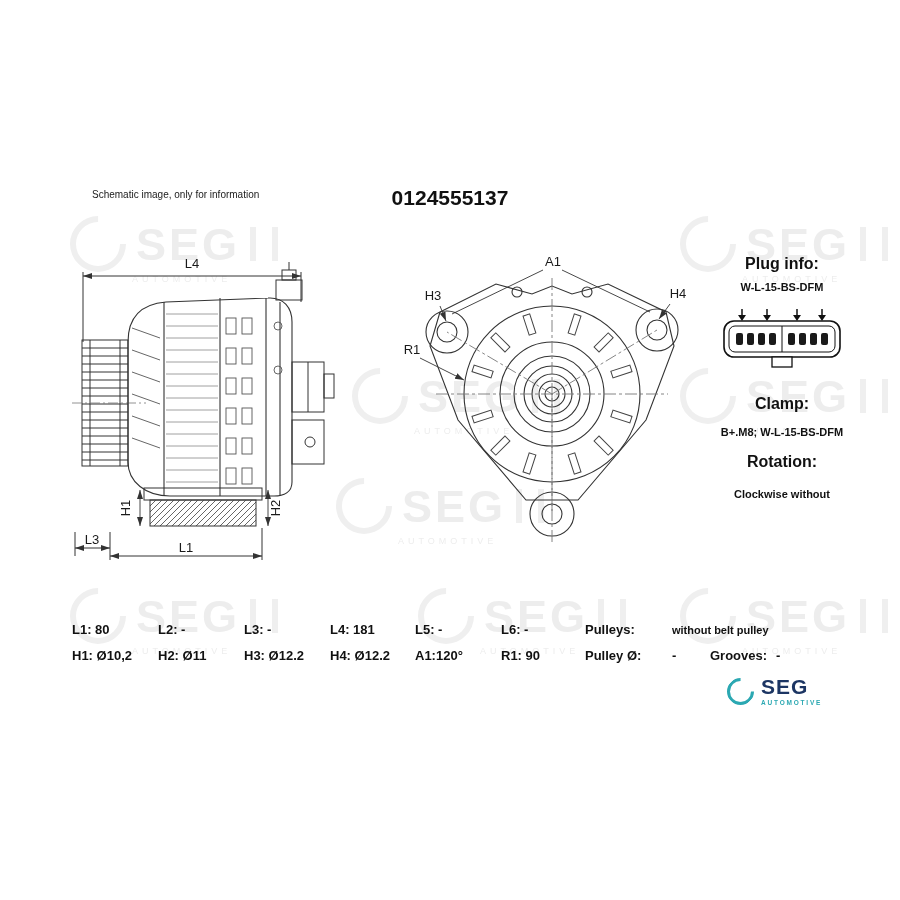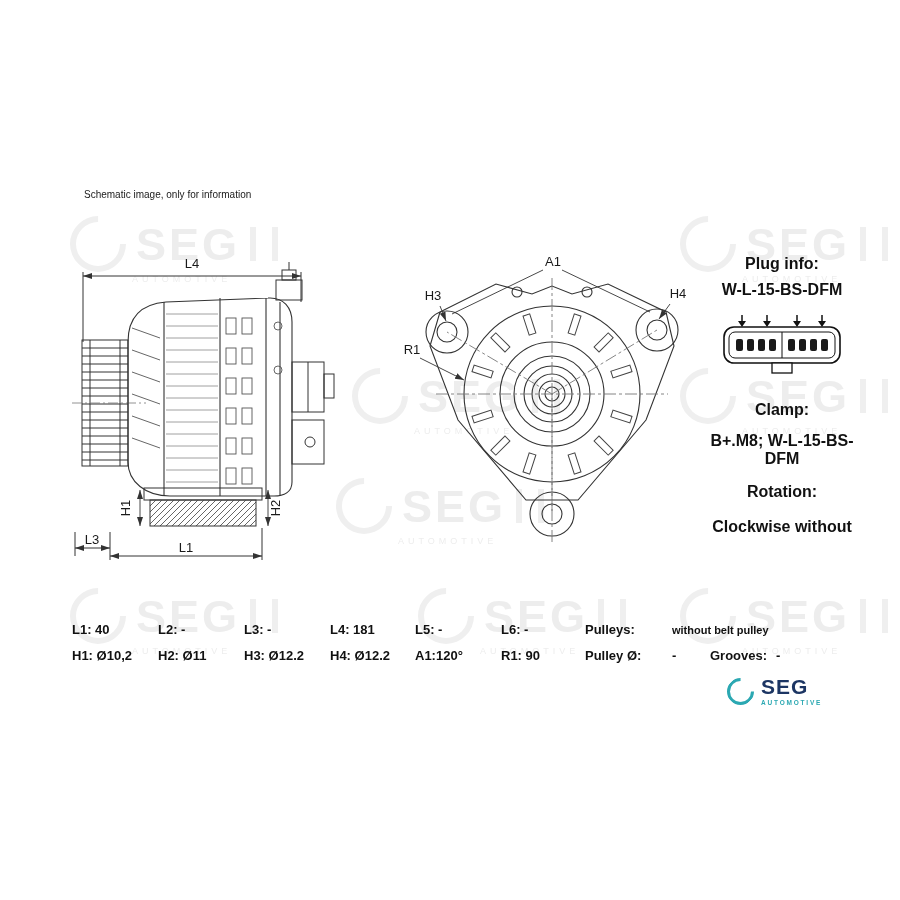--- a/index.html
+++ b/index.html
@@ -9,36 +9,36 @@
   
   .wm{position:absolute;color:#ededed;}
   .wm-row{display:flex;align-items:center;gap:10px;}
   .wm-ring{width:44px;height:44px;border:6px solid #efefef;border-top-color:transparent;
            border-radius:50%;transform:rotate(45deg);flex:0 0 auto;}
   .wm-seg{font-size:45px;font-weight:bold;letter-spacing:3px;color:#ededed;line-height:1;}
   .wm-bars{width:16px;height:34px;border-left:6px solid #efefef;border-right:6px solid #efefef;}
   .wm-sub{font-size:9px;letter-spacing:4px;color:#ededed;margin:2px 0 0 62px;}
 
   
-  .disclaimer{position:absolute;left:84px;top:189px;font-size:10px;color:#1a1a1a;}
+  .disclaimer{position:absolute;left:92px;top:189px;font-size:10px;color:#1a1a1a;}
   .part-number{position:absolute;left:0;right:0;top:186px;text-align:center;
                font-size:21px;font-weight:bold;}
   .prod-title{position:absolute;left:0;right:0;top:218px;text-align:center;
               font-size:21px;font-weight:bold;}
 
   
   .side-view{position:absolute;left:70px;top:250px;width:265px;height:312px;}
   .front-view{position:absolute;left:400px;top:252px;width:300px;height:300px;}
   svg text.dim{font-family:"Liberation Sans",sans-serif;font-size:13px;fill:#1a1a1a;
                text-anchor:middle;}
 
   
   .info-panel{position:absolute;left:698px;top:255px;width:168px;text-align:center;}
   .info-heading{font-size:16px;font-weight:bold;}
-  .info-value{font-size:16px;font-weight:bold;margin-top:8px;}
+  .info-value{font-size:11px;font-weight:bold;margin-top:8px;}
   .connector{display:block;margin:14px auto 0;width:124px;height:64px;}
   .mt-clamp{margin-top:24px;}
   .mt-clampv{margin-top:13px;}
   .mt-rot{margin-top:15px;}
   .mt-rotv{margin-top:17px;}
 
   
   .specs{position:absolute;left:72px;top:622px;width:810px;font-size:13px;font-weight:bold;}
   .spec-row{position:relative;height:26px;}
   .spec-row span{position:absolute;top:0;white-space:nowrap;}
@@ -118,20 +118,21 @@
   <div class="wm" style="left:680px;top:588px">
     <div class="wm-row">
         <span class="wm-ring"></span>
         <span class="wm-seg">SEG</span>
         <span class="wm-bars"></span>
       </div>
     <div class="wm-sub">AUTOMOTIVE</div>
   </div>
 
   <div class="disclaimer">Schematic image, only for information</div>
+  <div class="part-number">0124555137</div>
 
   <svg class="side-view" viewBox="0 0 265 312">
     <defs>
       <marker id="arS" markerWidth="10" markerHeight="8" refX="9" refY="3" orient="auto-start-reverse" markerUnits="userSpaceOnUse">
         <path d="M0,0 L9,3 L0,6 Z" fill="#333"></path>
       </marker>
       <pattern id="hatchS" patternUnits="userSpaceOnUse" width="6" height="6">
         <path d="M0,6 L6,0" stroke="#666" stroke-width="1"></path>
       </pattern>
     </defs>
@@ -345,21 +346,21 @@
       <rect x="52" y="50" width="20" height="10" fill="#fff" stroke="#111" stroke-width="1.3"></rect>
     </svg>
     <div class="info-heading mt-clamp">Clamp:</div>
     <div class="info-value mt-clampv">B+.M8; W-L-15-BS-DFM</div>
     <div class="info-heading mt-rot">Rotation:</div>
     <div class="info-value mt-rotv">Clockwise without</div>
   </div>
 
   <div class="specs">
     <div class="spec-row">
-      <span class="sc0">L1: 40</span>
+      <span class="sc0">L1: 80</span>
       <span class="sc1">L2: -</span>
       <span class="sc2">L3: -</span>
       <span class="sc3">L4: 181</span>
       <span class="sc4">L5: -</span>
       <span class="sc5">L6: -</span>
       <span class="sc6">Pulleys:</span>
       <span class="sc7 spec-small">without belt pulley</span>
     </div>
     <div class="spec-row">
       <span class="sc0">H1: Ø10,2</span>

